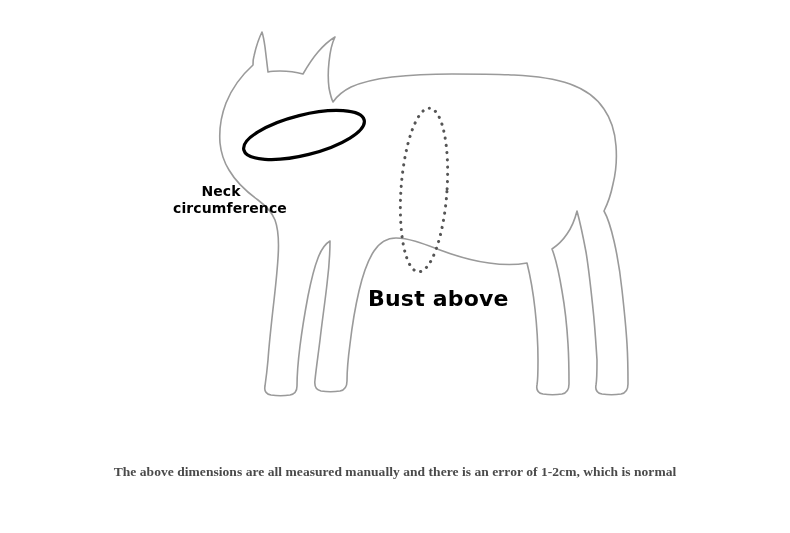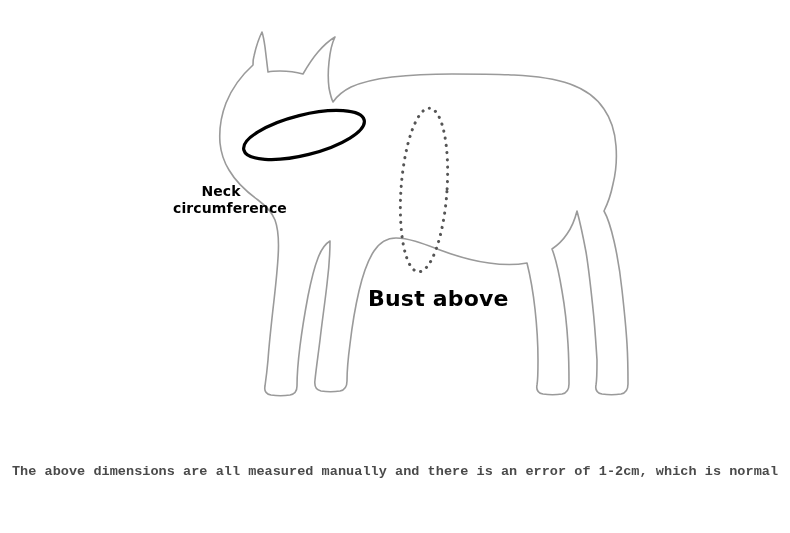--- a/index.html
+++ b/index.html
@@ -71,21 +71,21 @@
     color: #000000;
     letter-spacing: 0.2px;
     white-space: nowrap;
   }
   .footer-note {
     position: absolute;
     left: 0;
     top: 464px;
     width: 790px;
     text-align: center;
-    font-family: Liberation Mono, monospace;
+    font-family: Liberation Serif, serif;
     font-size: 13.5px;
     font-weight: bold;
     color: #4a4a4a;
     letter-spacing: 0.05px;
   }
 </style>
 </head>
 <body>
 
 <div id="diagram-root">

